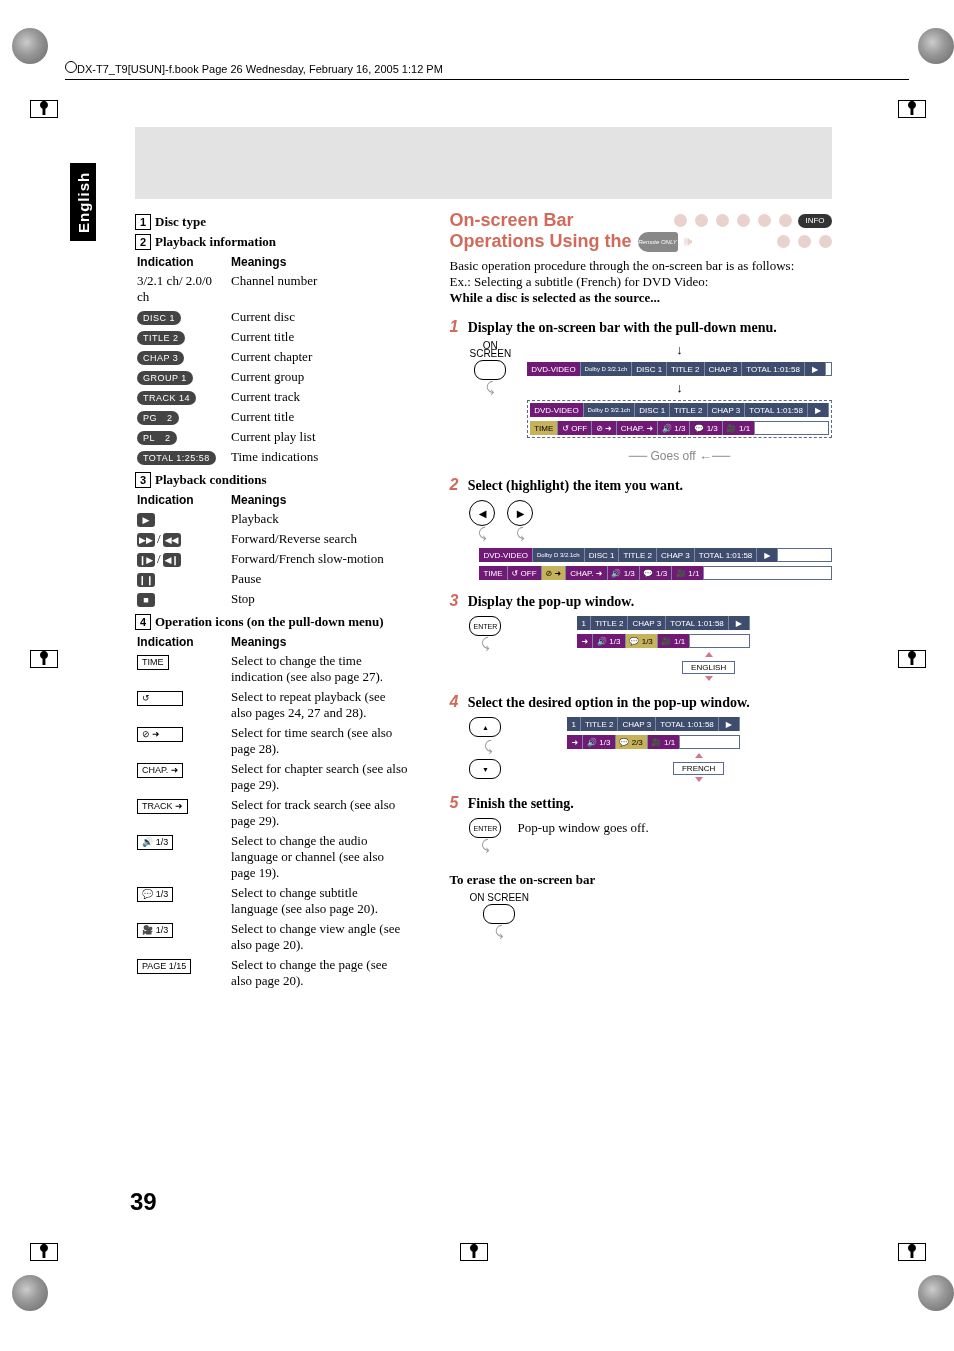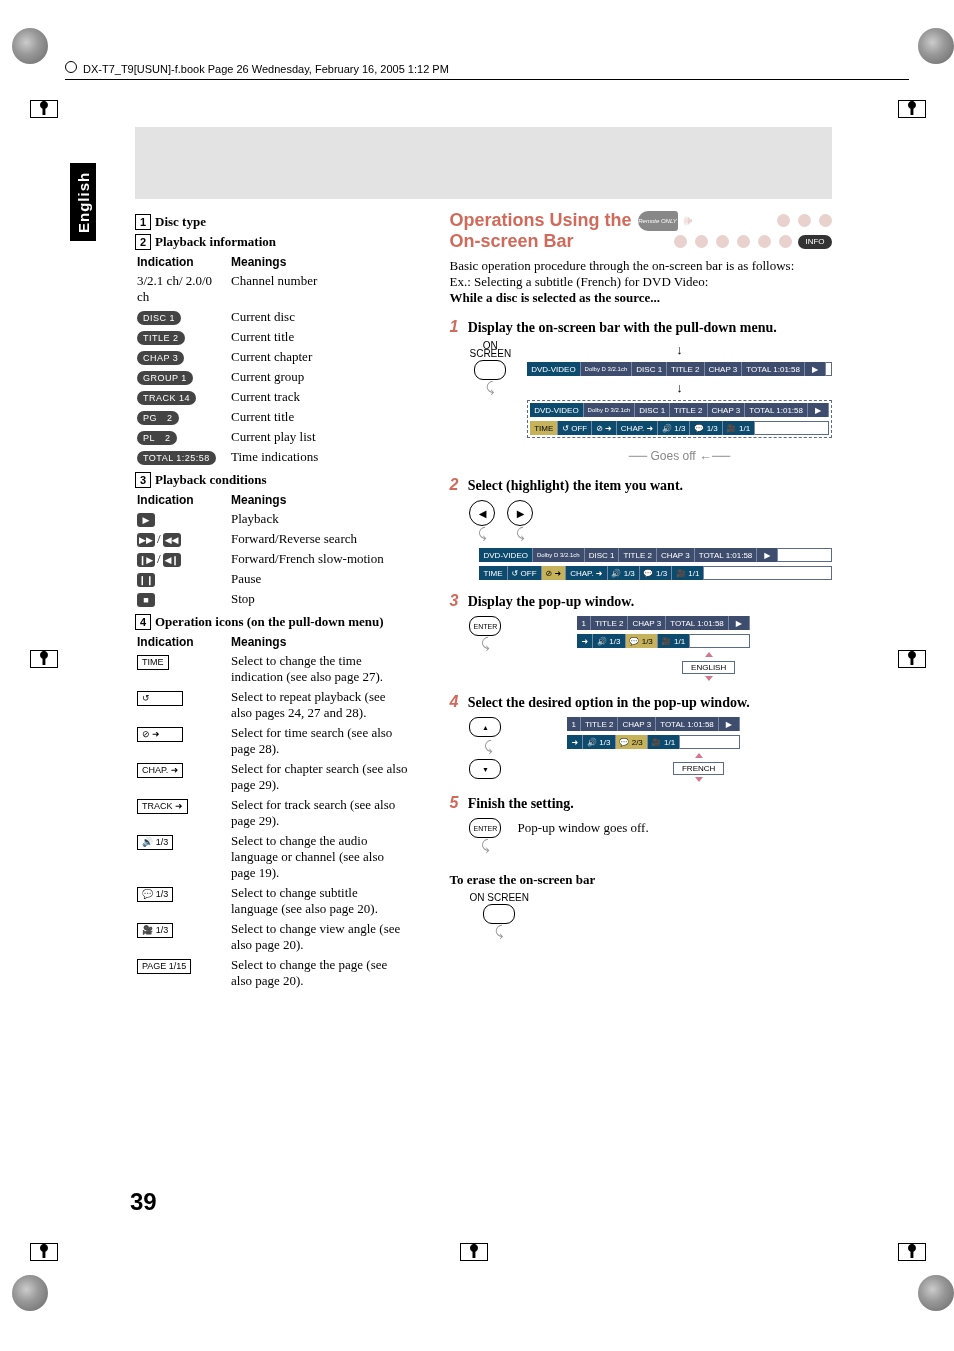--- a/index.html
+++ b/index.html
@@ -22,21 +22,20 @@
     top: 45px;
     left: 65px;
     right: 45px;
     height: 30px;
     border-bottom: 1px solid #000;
     font-family: Arial, sans-serif;
     font-size: 11px;
     display: flex;
     align-items: flex-end;
     padding-bottom: 4px;
-    gap: 6px;
   }
   .header-bar .circ {
     width: 10px;
     height: 10px;
     border: 1px solid #000;
     border-radius: 50%;
     position: relative;
     top: -2px;
   }
   .big-corner {
@@ -243,21 +242,21 @@
   }
   .osd {
     display: inline-flex;
     height: 14px;
     font-family: Arial, sans-serif;
     font-size: 8px;
     color: #fff;
     box-shadow: 0 0 0 1px #5a6a8a inset;
   }
   .osd .cell {
-    background: #0c4a6e;
+    background: #701a75;
     display: inline-flex;
     align-items: center;
     padding: 0 4px;
     border-right: 1px solid #7a88a5;
     white-space: nowrap;
   }
   .osd .cell.sel {
     background: #c5b25a;
     color: #000;
   }
@@ -507,40 +506,40 @@
               <td class="c1"><span class="rect">PAGE 1/15</span></td>
               <td>Select to change the page (see also page 20).</td>
             </tr>
       </tbody>
         </table>
     </div>
 
     <div class="col">
       <div class="right-title">
         <div class="line">
+          <span class="rt-text">On-screen Bar</span>
+          <span class="dot-line">
+              <span class="dot"></span>
+              <span class="dot"></span>
+              <span class="dot"></span>
+              <span class="dot"></span>
+              <span class="dot"></span>
+              <span class="dot"></span>
+            </span>
+          <span class="info-lz">INFO</span>
+        </div>
+        <div class="line">
           <span class="rt-text">Operations Using the</span>
           <span class="remote-lz">Remote ONLY</span>
           <span style="color:#e9d1cd;font-size:14px">🕪</span>
           <span class="dot-line">
               <span class="dot"></span>
               <span class="dot"></span>
               <span class="dot"></span>
             </span>
-        </div>
-        <div class="line">
-          <span class="rt-text">On-screen Bar</span>
-          <span class="dot-line">
-              <span class="dot"></span>
-              <span class="dot"></span>
-              <span class="dot"></span>
-              <span class="dot"></span>
-              <span class="dot"></span>
-              <span class="dot"></span>
-            </span>
-          <span class="info-lz">INFO</span>
         </div>
       </div>
 
       <div>Basic operation procedure through the on-screen bar is as follows:</div>
       <div>Ex.: Selecting a subtitle (French) for DVD Video:</div>
       <div style="font-weight:bold">While a disc is selected as the source...</div>
 
       <div class="step">
         <span class="step-num">1</span>
         <span class="step-text">Display the on-screen bar with the pull-down menu.</span>

